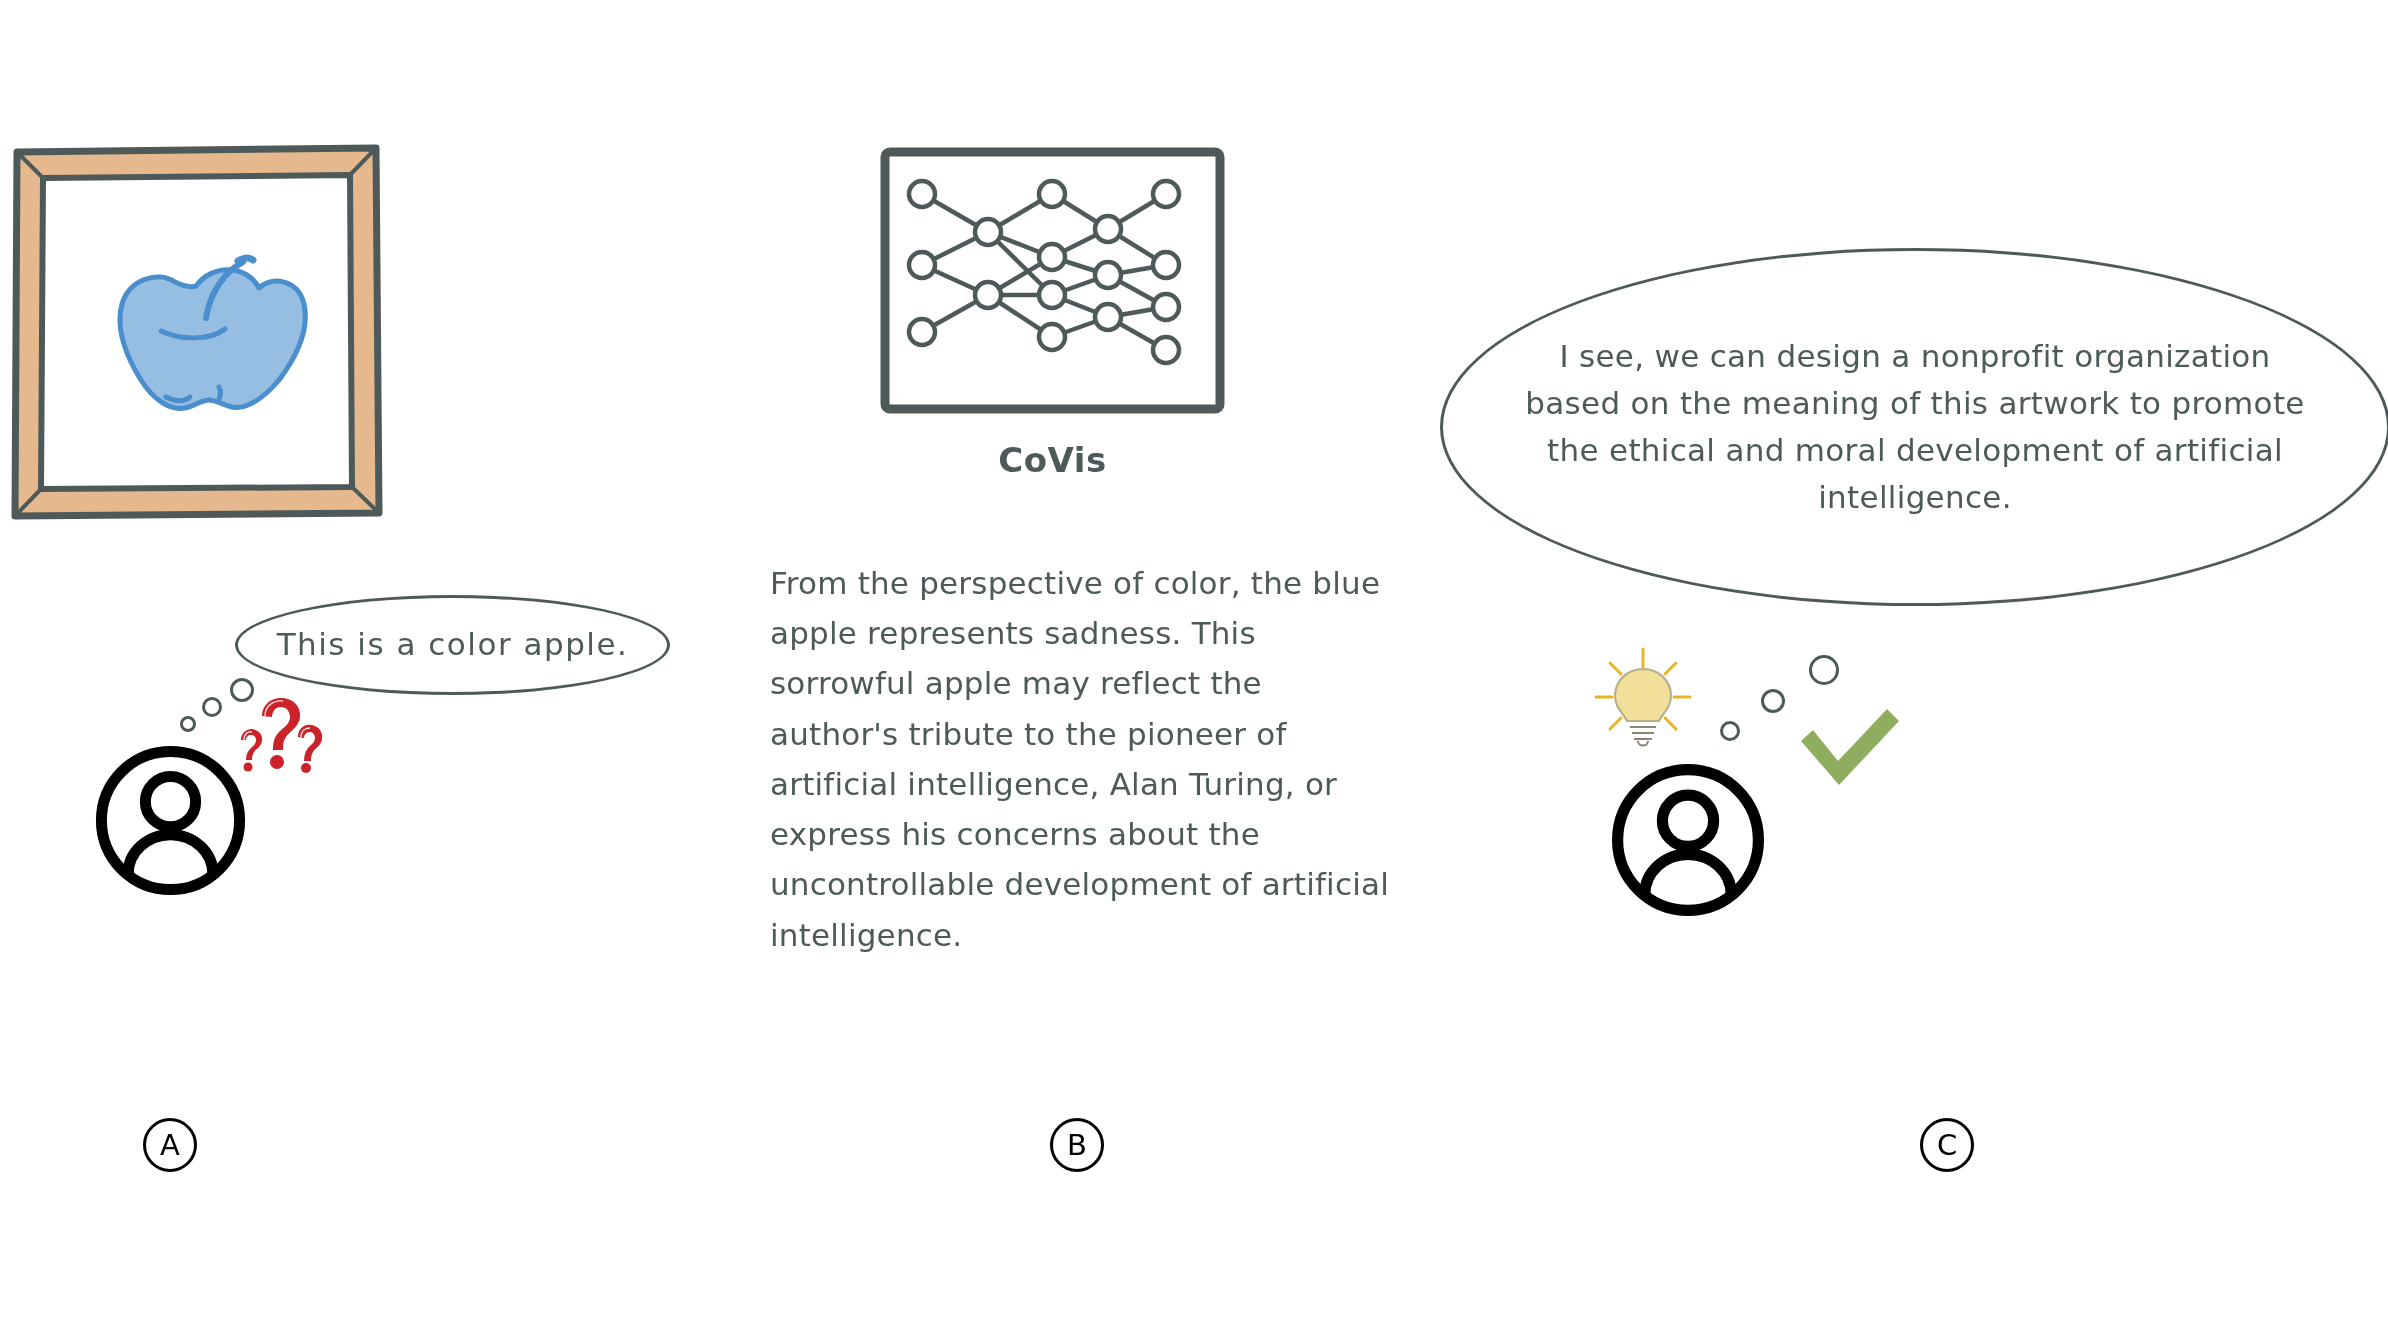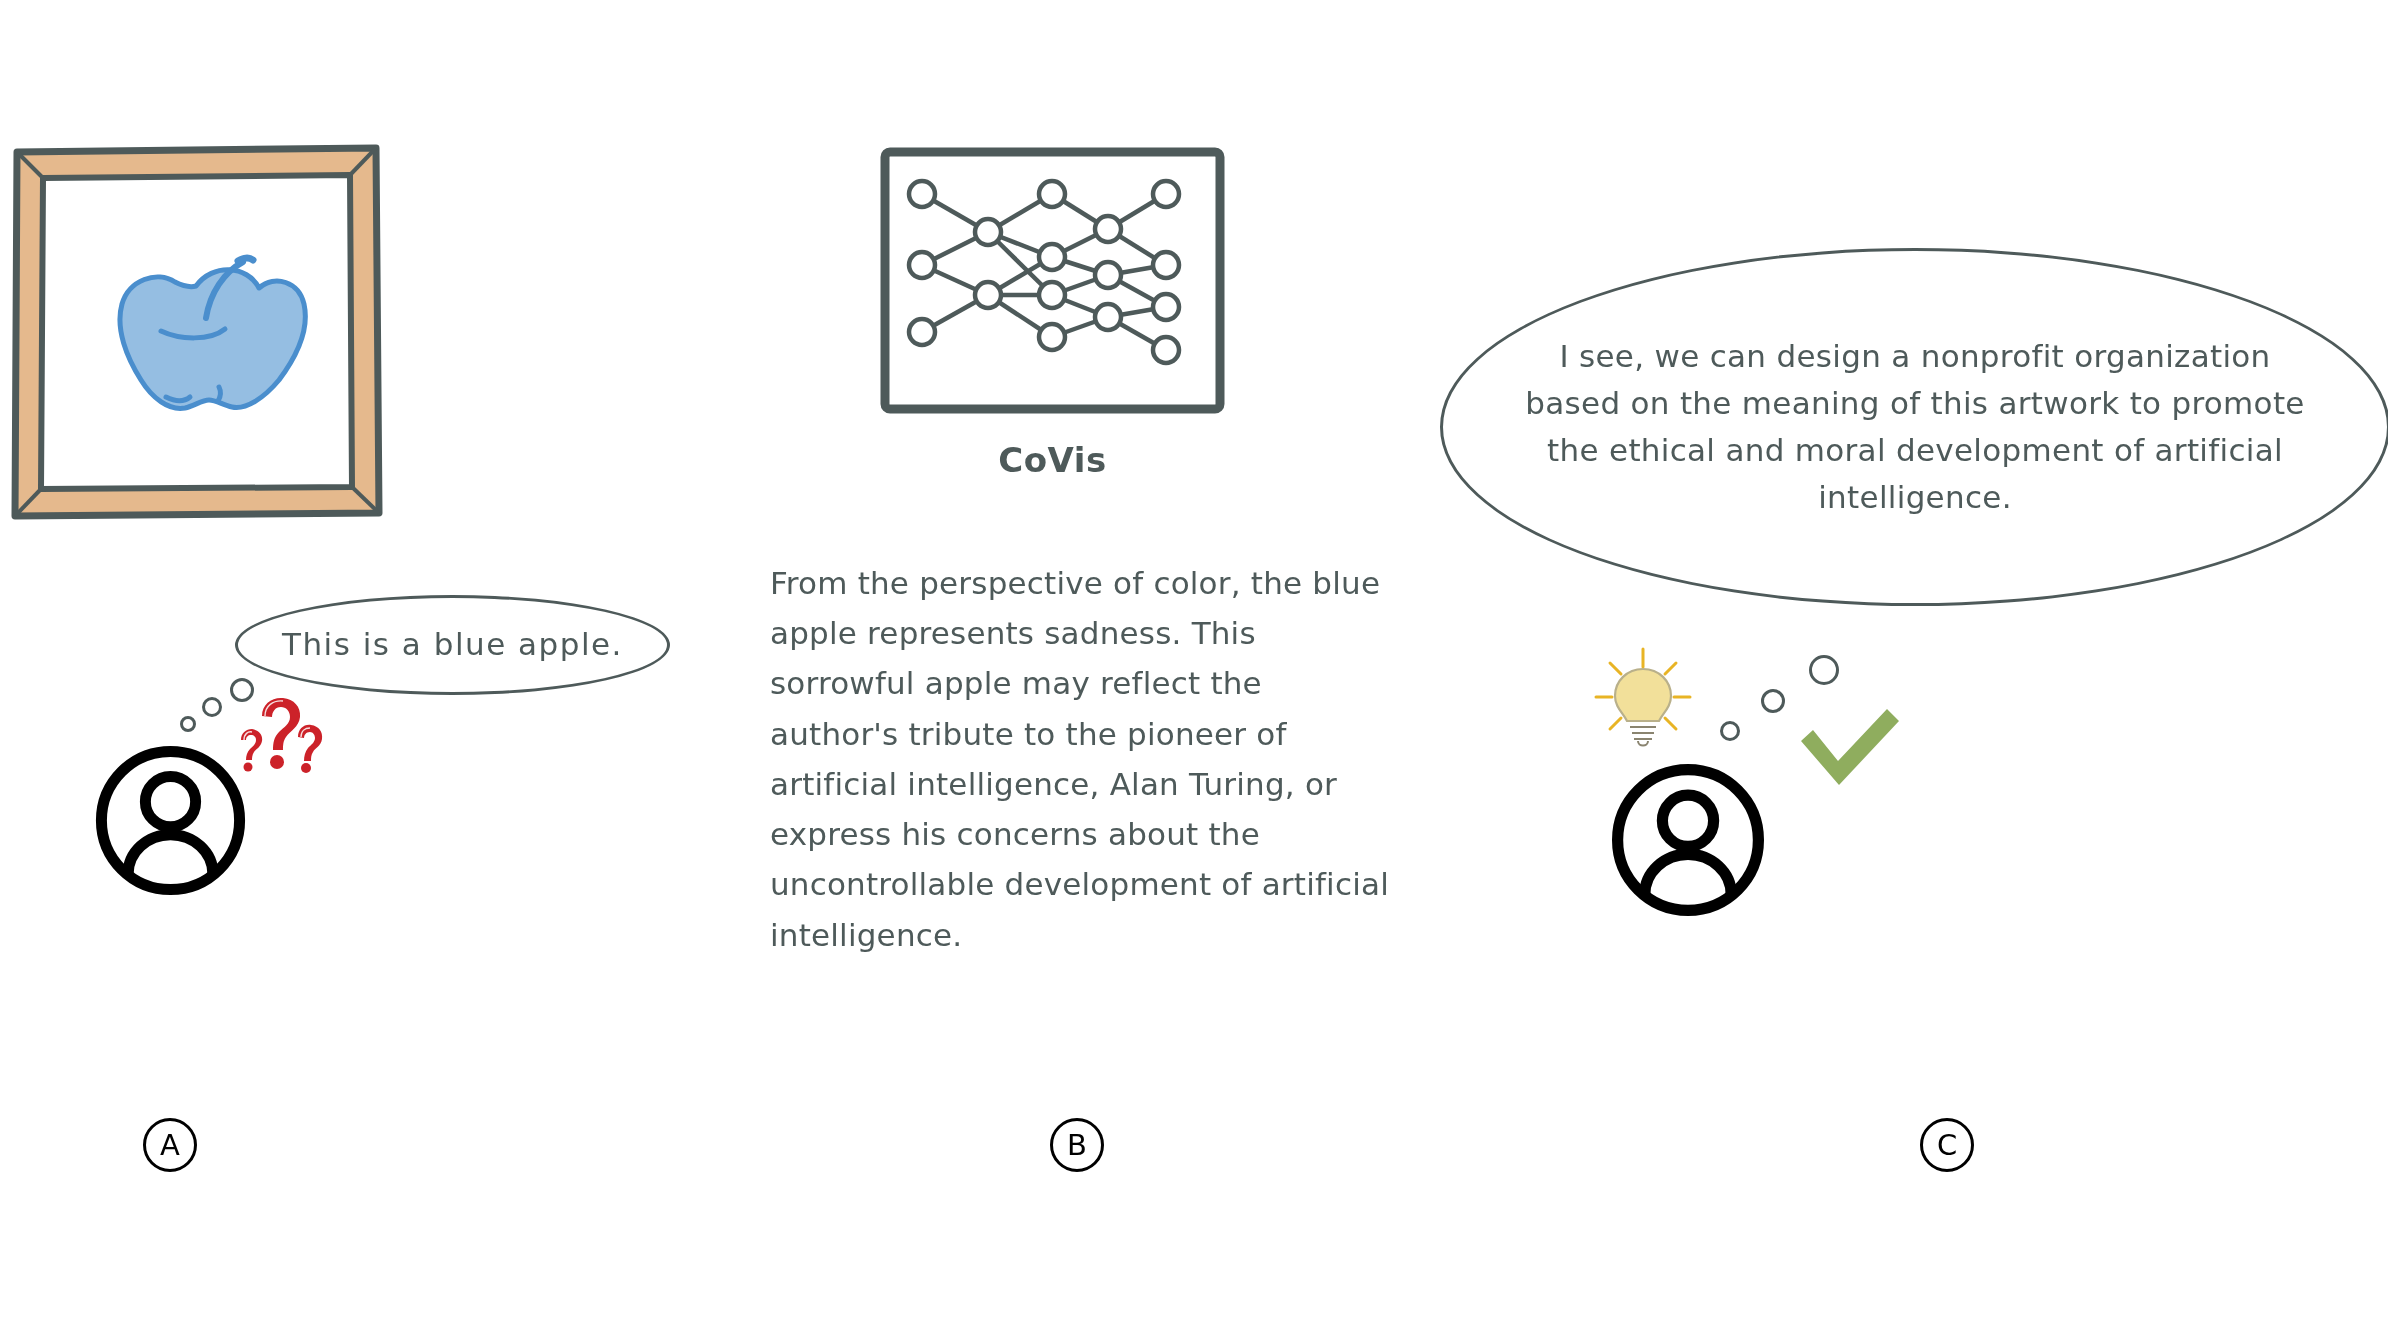--- a/index.html
+++ b/index.html
@@ -193,21 +193,21 @@
         <path d="M151,188 C170,197 200,198 215,186" fill="none" stroke="#4a8ecd" stroke-width="5" stroke-linecap="round"></path>
 
         <path d="M156,254 C166,259 174,259 180,254" fill="none" stroke="#4a8ecd" stroke-width="5" stroke-linecap="round"></path>
         <path d="M208,258 C211,253 211,248 209,244" fill="none" stroke="#4a8ecd" stroke-width="5" stroke-linecap="round"></path>
       </g>
     </svg>
   </div>
 
   <div class="abs" id="panel-a-bubble">
     <div class="bubble-oval"></div>
-    <div class="bubble-text">This is a blue apple.</div>
+    <div class="bubble-text">This is a color apple.</div>
   </div>
 
   <div class="abs tail-dot" style="left:230px; top:678px; width:24px; height:24px;"></div>
   <div class="abs tail-dot" style="left:202px; top:697px; width:20px; height:20px;"></div>
   <div class="abs tail-dot" style="left:180px; top:716px; width:16px; height:16px;"></div>
 
   <div class="abs" id="qmarks">
     <svg width="92" height="86" viewBox="0 0 92 86" xmlns="http://www.w3.org/2000/svg">
       <g fill="#cc2229">
 

